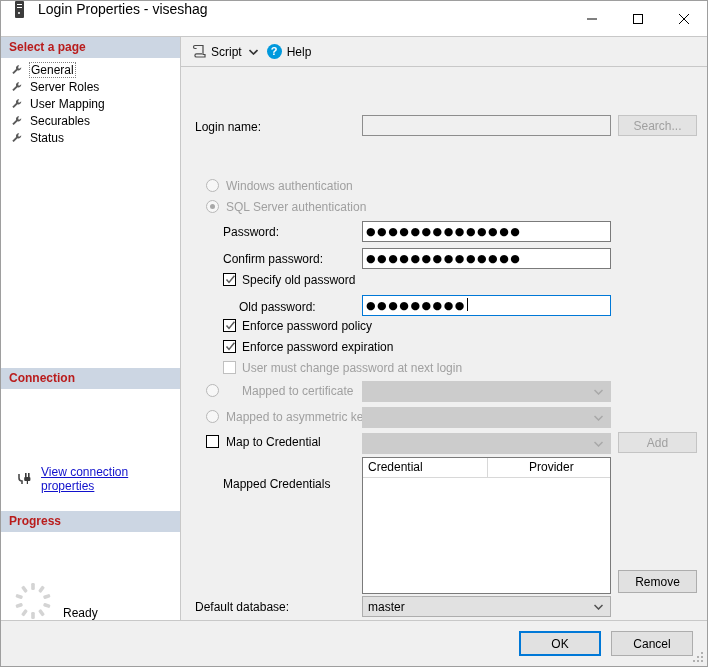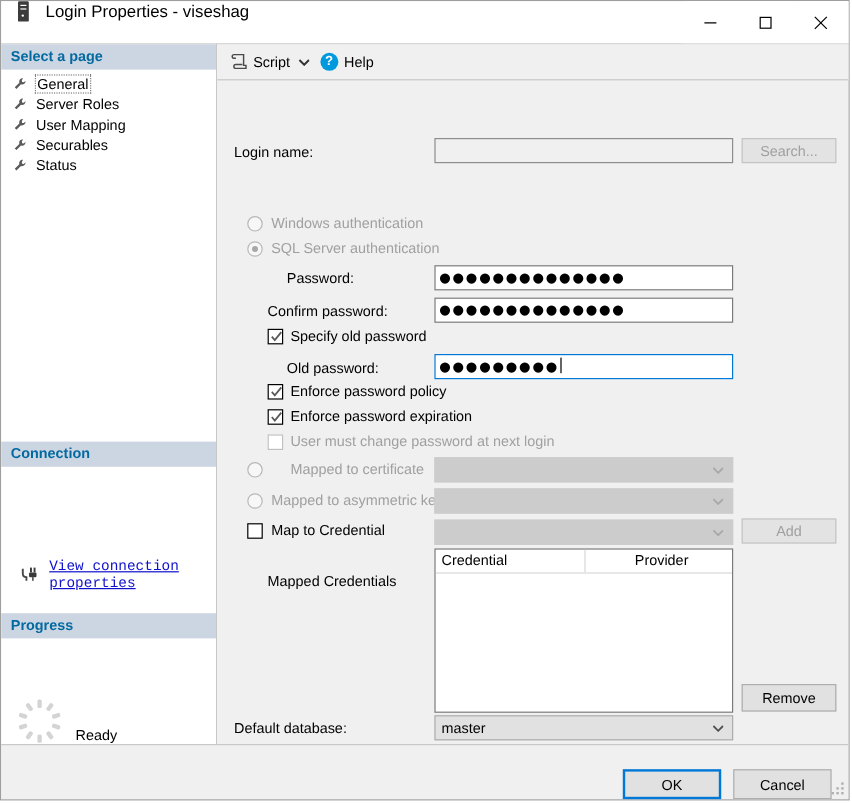--- a/index.html
+++ b/index.html
@@ -91,21 +91,21 @@
     display: flex;
     flex-direction: column;
     box-sizing: border-box;
     flex: none;
   }
   .section-head {
     background: #ccd6e3;
     font-weight: bold;
     font-size: 12px;
     padding: 2px 0 3px 8px;
-    color: #0369a1;
+    color: #b91c1c;
     height: 16px;
     line-height: 16px;
     flex: none;
   }
   .page-list { padding: 3px 0 0 0; flex: none; }
   .page-item {
     display: flex;
     align-items: center;
     height: 17px;
     padding-left: 10px;
@@ -117,21 +117,20 @@
     padding: 0 1px;
   }
   .wrench { width: 12px; height: 12px; flex: none; }
   .conn-fill { flex: 1; position: relative; }
   .conn-link-row {
     position: absolute;
     left: 0; bottom: 18px;
     display: flex;
     align-items: center;
     padding-left: 16px;
-    font-family: Liberation Mono, monospace;
   }
   .plug-icon { width: 16px; height: 14px; flex: none; }
   .conn-link {
     margin-left: 8px;
     color: #1111cc;
     text-decoration: underline;
     font-size: 12px;
     cursor: pointer;
   }
   .progress-area {
@@ -262,21 +261,21 @@
     position: relative;
     flex: none;
   }
   .rb .inner {
     position: absolute;
     left: 3px; top: 3px;
     width: 5px; height: 5px;
     border-radius: 50%;
     background: #a8a8a8;
   }
-  .row { position: absolute; display: flex; align-items: center; }
+  .row { position: absolute; display: flex; }
   .grid {
     border: 1px solid #7a7a7a;
     background: #ffffff;
     box-sizing: border-box;
     position: absolute;
     overflow: hidden;
   }
   .grid-head {
     height: 19px;
     display: flex;
@@ -290,21 +289,21 @@
     height: 19px;
   }
   .grid-col.c0 { width: 125px; border-right: 1px solid #d8d8d8; }
   .grid-col.c1 { flex: 1; }
   
   .footer {
     height: 45px;
     border-top: 1px solid #c8c8c8;
     background: #f0f0f0;
     display: flex;
-    align-items: flex-end;
+    align-items: center;
     justify-content: flex-end;
     padding-right: 14px;
     flex: none;
     position: relative;
   }
   .footer .btn { width: 82px; height: 25px; margin-left: 10px; }
   .grip {
     position: absolute;
     right: 3px; bottom: 3px;
     width: 11px; height: 11px;
@@ -455,21 +454,21 @@
           <div class="rb">
               <div class="inner"></div>
             </div>
           <span class="lbl dim" style="margin-left:7px;">SQL Server authentication</span>
         </div>
         <div class="row" style="left:25px; top:112px;">
           <div class="rb"></div>
           <span class="lbl dim" style="margin-left:7px;">Windows authentication</span>
         </div>
 
-        <div class="row" style="left:42px; top:158px;margin-left:16px;">
+        <div class="row" style="left:42px; top:158px;">
           <span class="lbl">Password:</span>
         </div>
         <div class="txt pwd" style="position:absolute; left:181px; top:154px; width:249px;">●●●●●●●●●●●●●●</div>
 
         <div class="row" style="left:42px; top:185px;">
           <span class="lbl">Confirm password:</span>
         </div>
         <div class="txt pwd" style="position:absolute; left:181px; top:181px; width:249px;">●●●●●●●●●●●●●●</div>
 
         <div class="row" style="left:42px; top:206px;">

